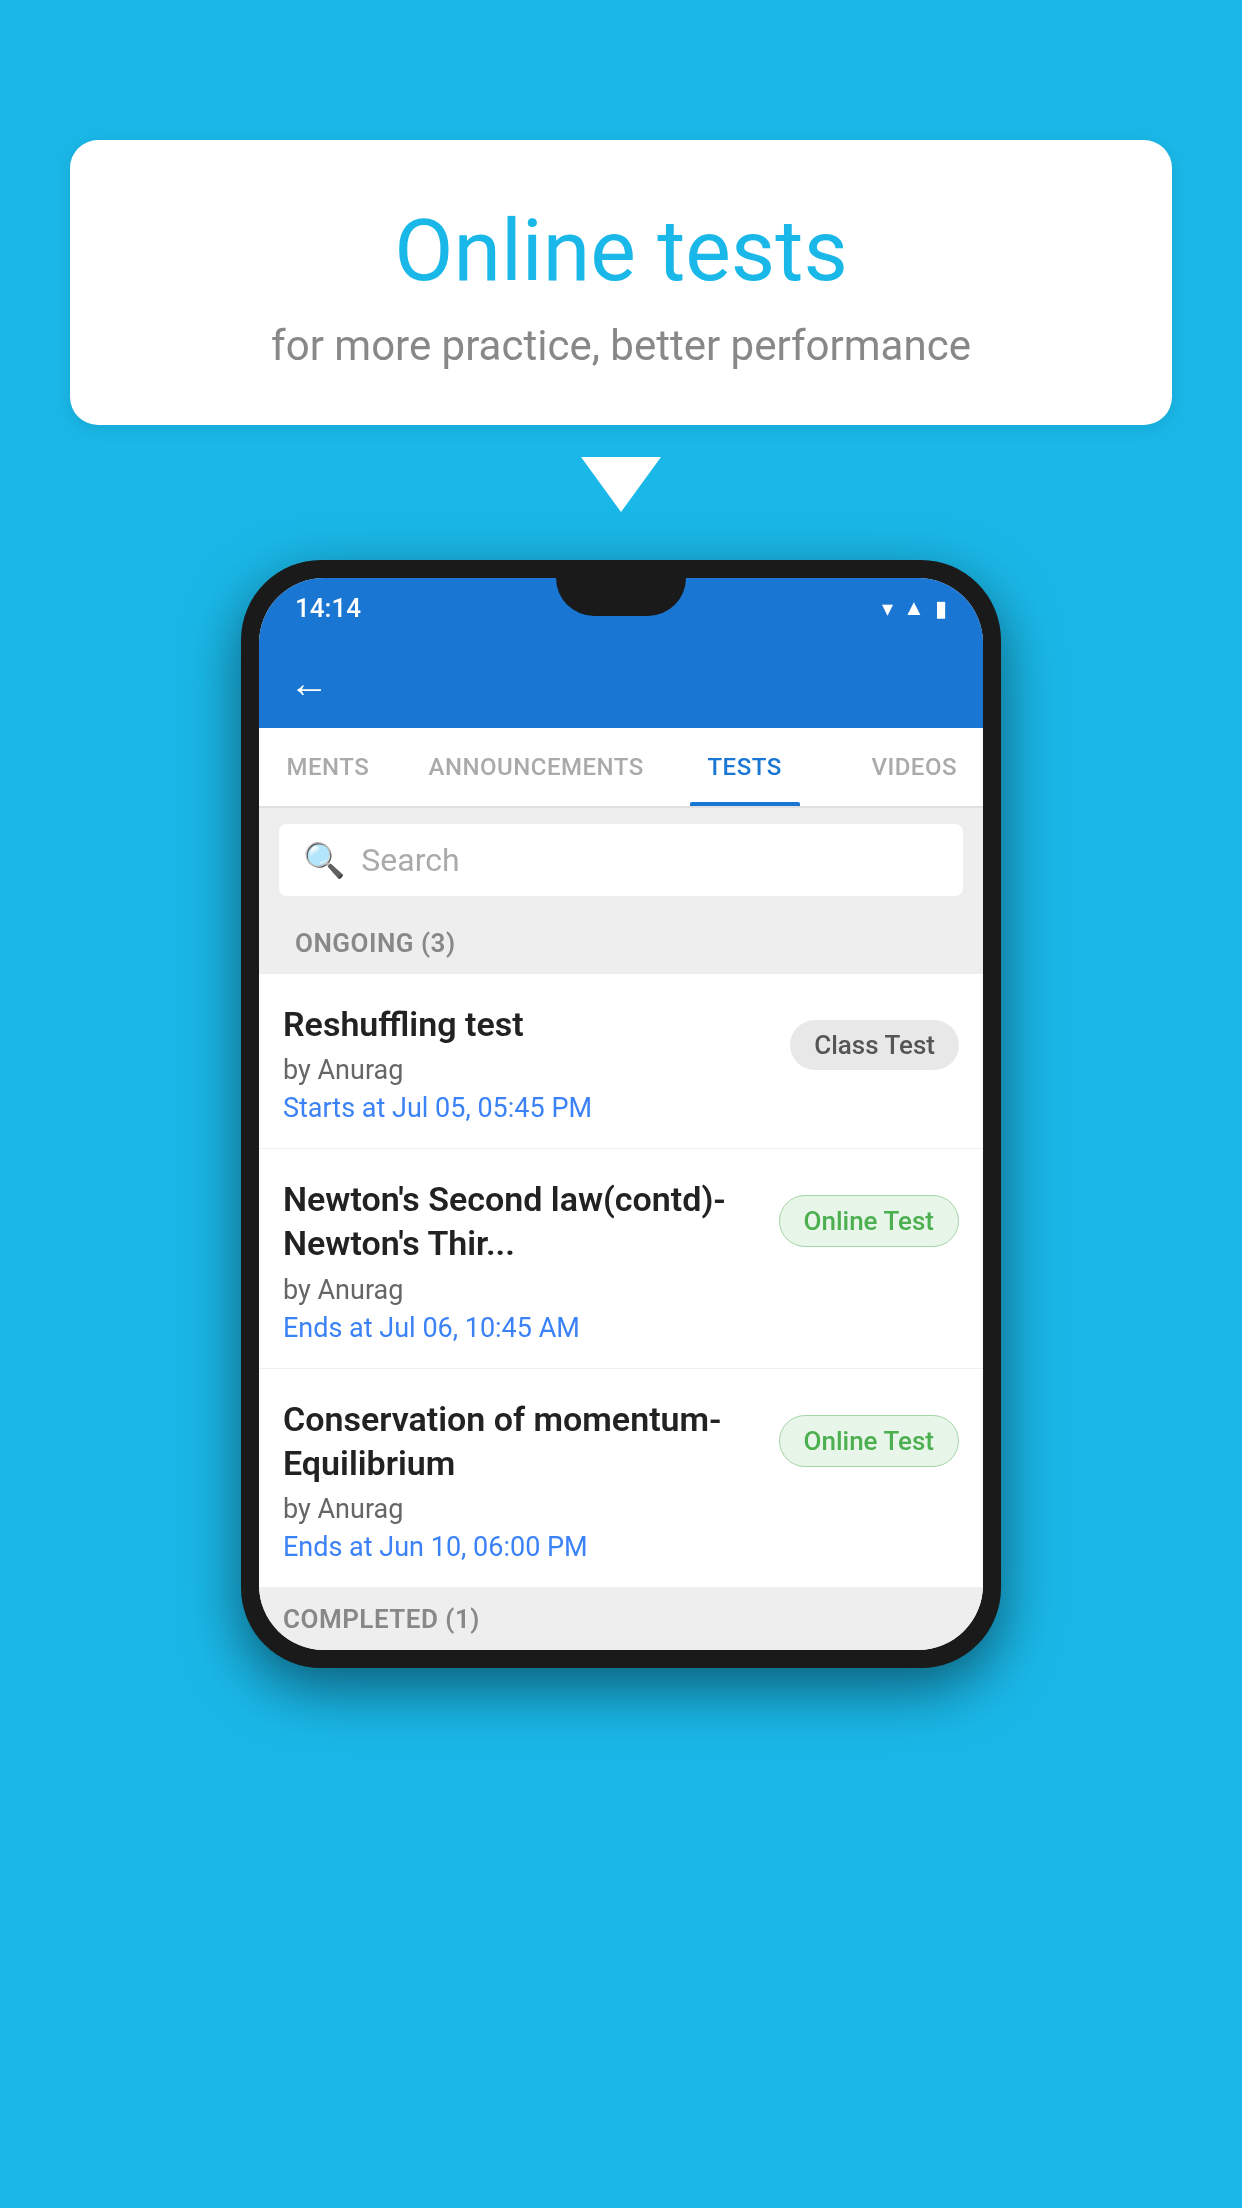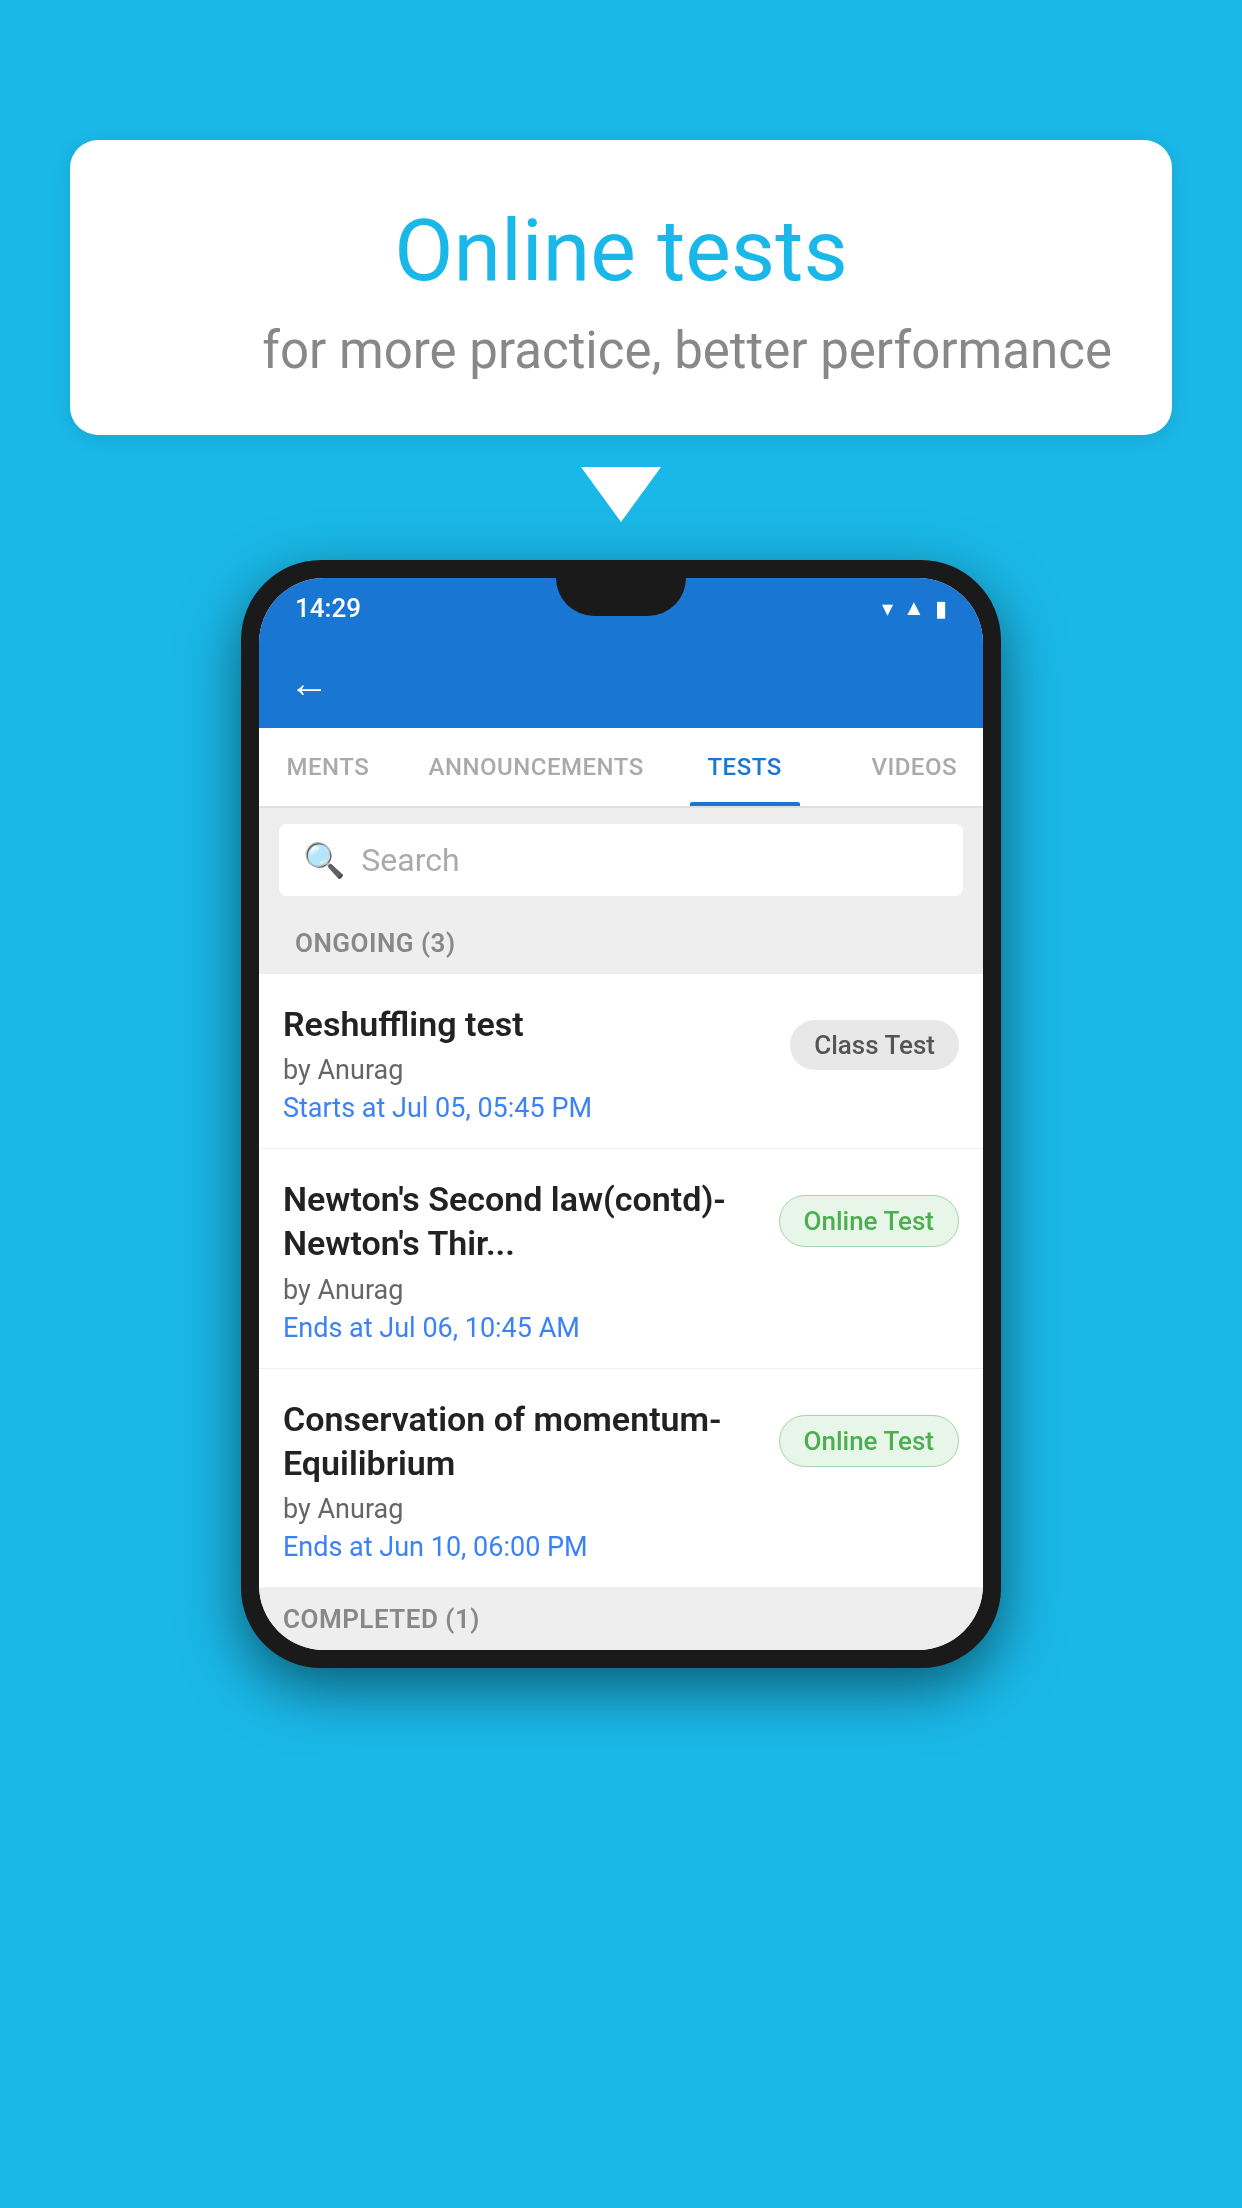--- a/index.html
+++ b/index.html
@@ -34,24 +34,23 @@
     }
 
     .speech-bubble-title {
       font-size: 86px;
       font-weight: 400;
       color: #1ab8e8;
       margin-bottom: 20px;
     }
 
     .speech-bubble-subtitle {
-      font-size: 51px;
+      font-size: 42px;
       color: #888;
       font-weight: 400;
-      text-align: right;
     }
 
     .speech-bubble-arrow {
       width: 0;
       height: 0;
       border-left: 40px solid transparent;
       border-right: 40px solid transparent;
       border-top: 55px solid white;
       margin-top: 0px;
     }
@@ -301,21 +300,21 @@
   </div>
   <div class="speech-bubble-arrow"></div>
 </div>
 
 <div class="phone-wrapper">
   <div class="phone-outer">
     <div class="phone-screen">
 
       <div class="status-bar">
         <div class="notch"></div>
-        <span class="status-bar-time">14:29</span>
+        <span class="status-bar-time">14:14</span>
         <div class="status-icons">
           <span>▾</span>
           <span>▲</span>
           <span>▮</span>
         </div>
       </div>
 
       <div class="app-bar">
         <span class="back-arrow">←</span>
       </div>

